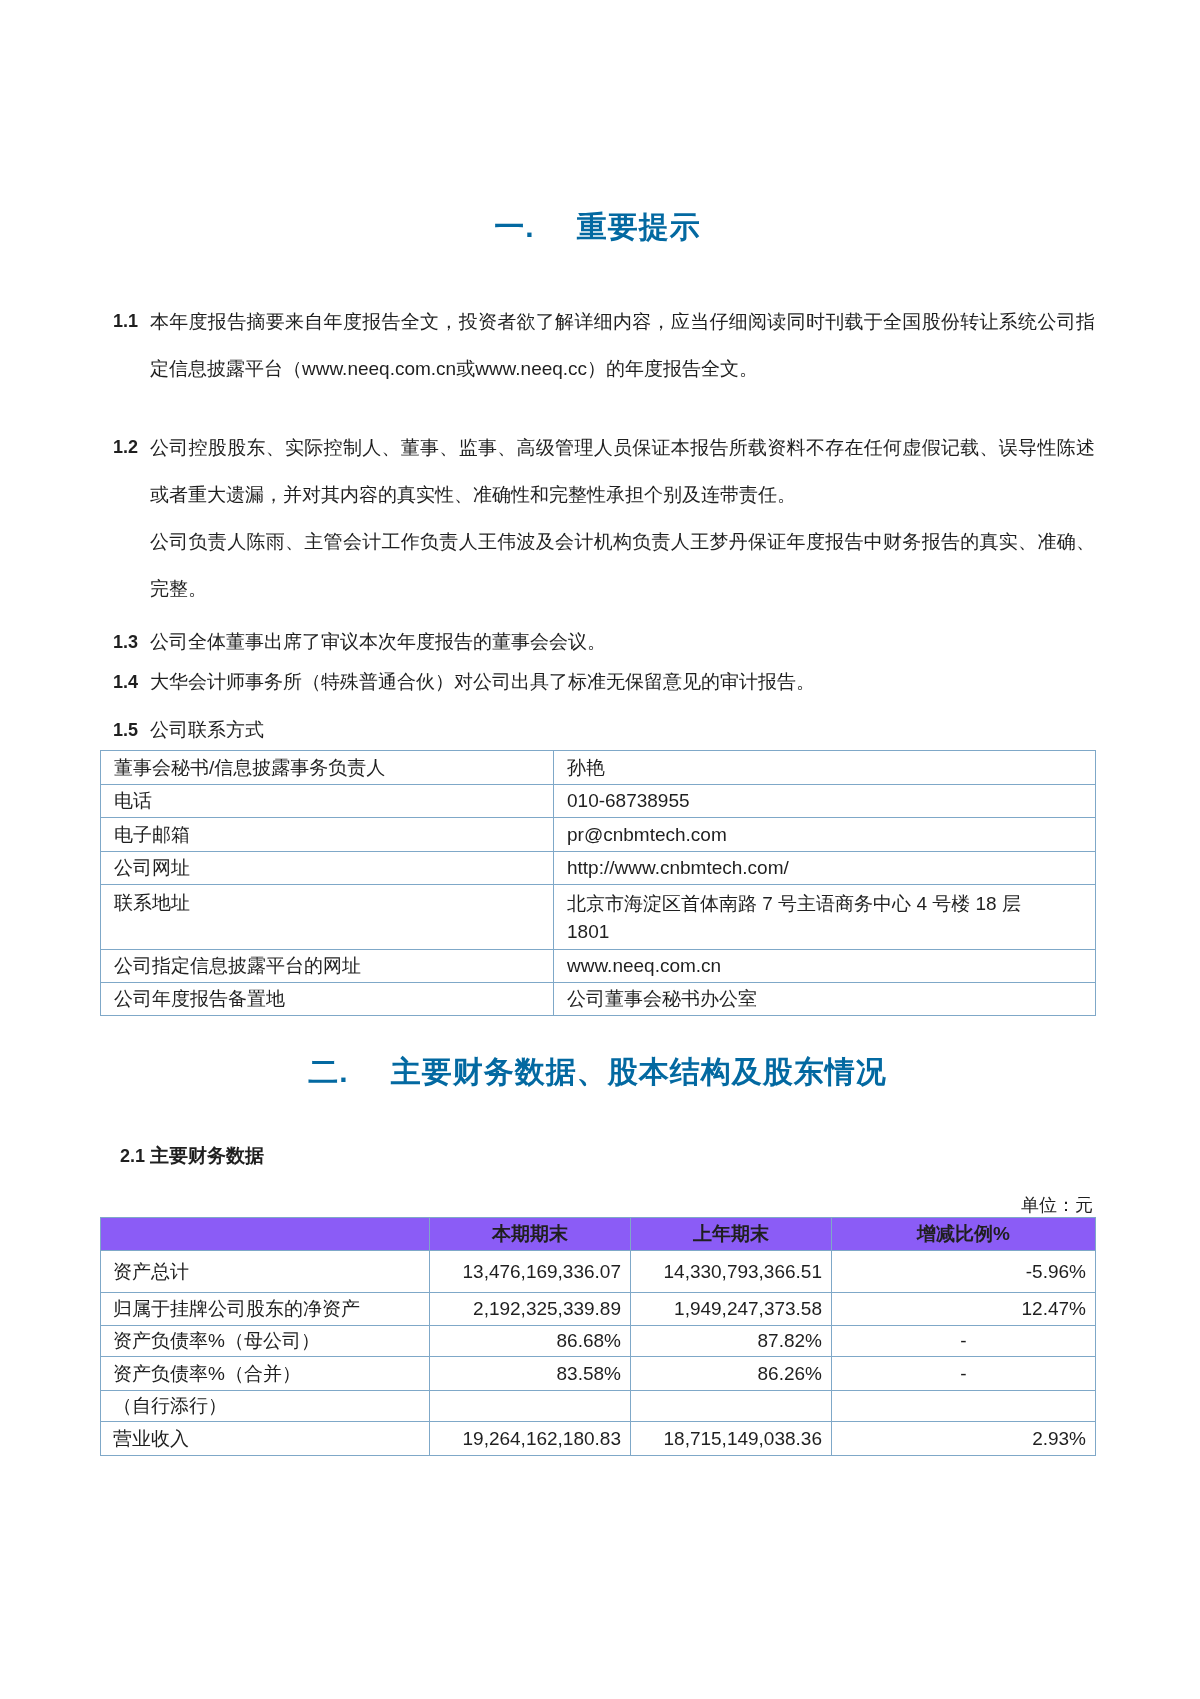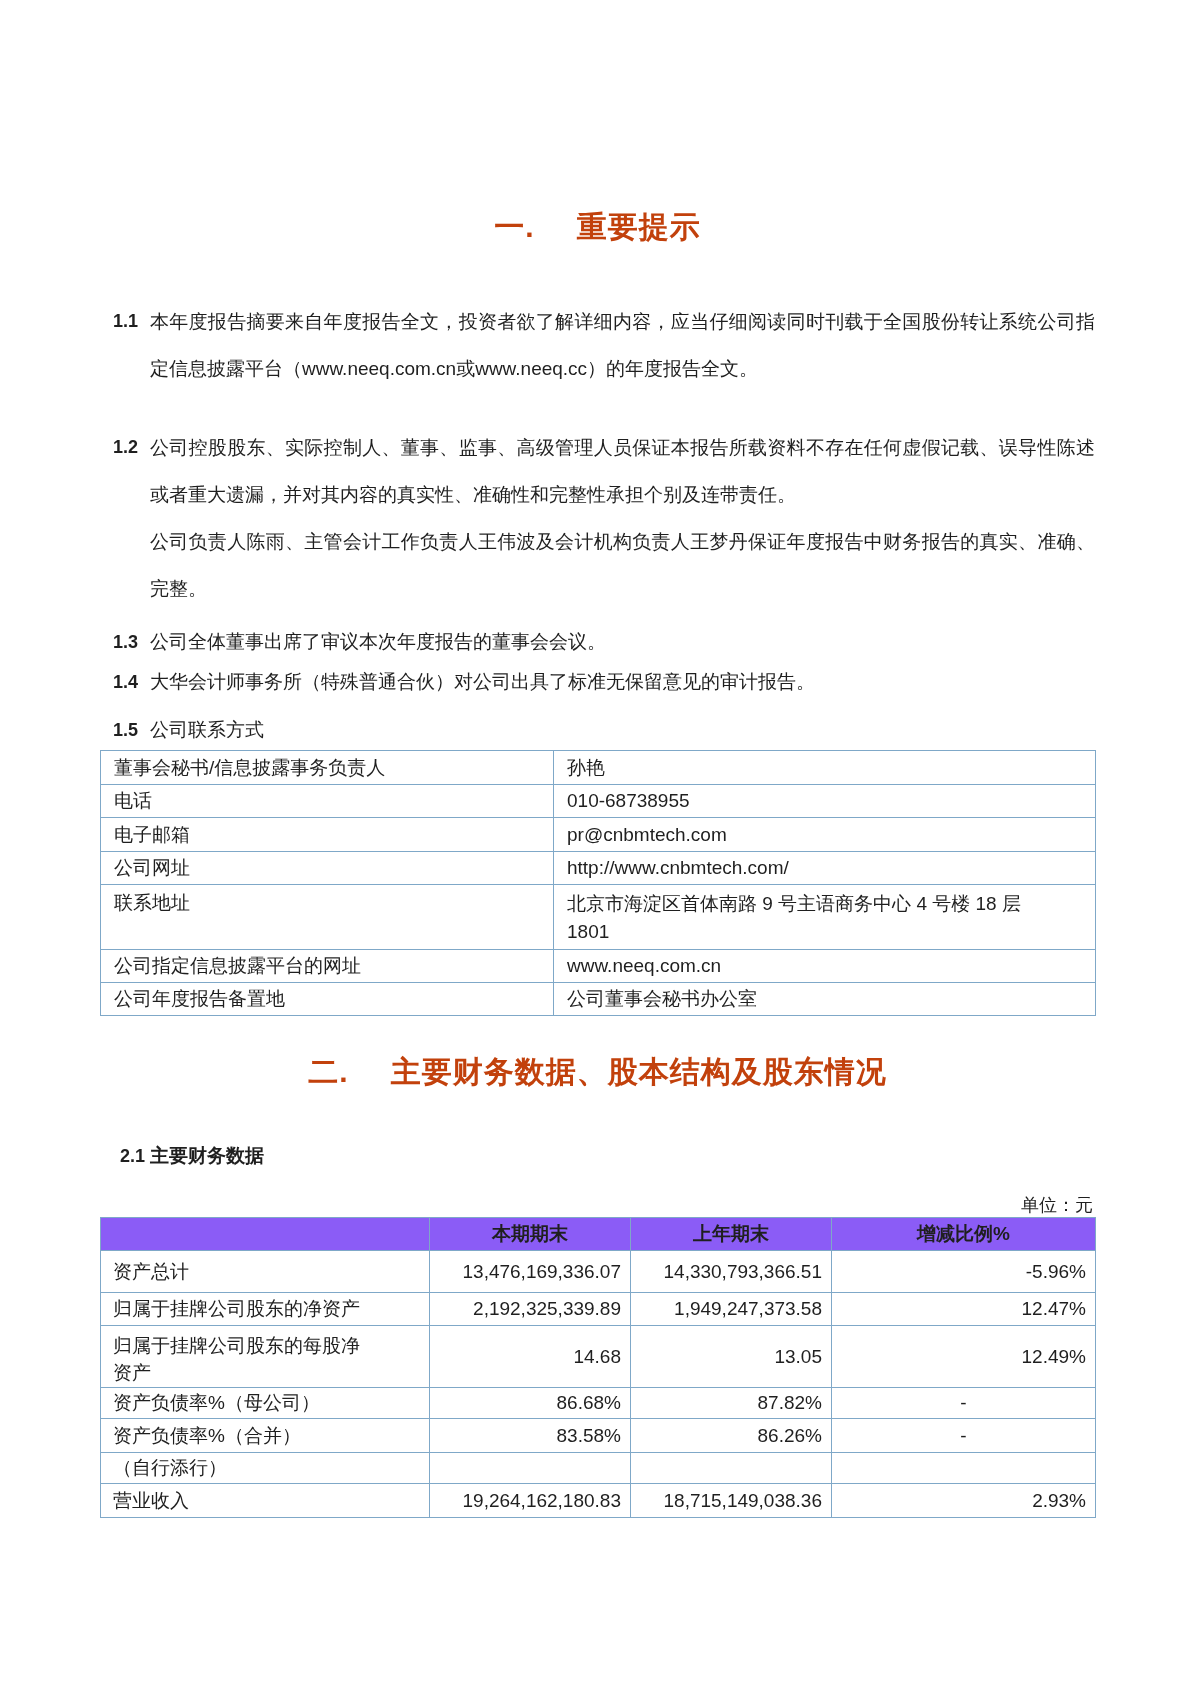--- a/index.html
+++ b/index.html
@@ -18,21 +18,21 @@
     position: absolute;
     left: 100px;
     top: 0;
     width: 995px;
   }
   
   .main-title {
     margin: 0;
     font-size: 30px;
     font-weight: bold;
-    color: #c2410c;
+    color: #0369a1;
     text-align: center;
     height: 44px;
     line-height: 44px;
     letter-spacing: 1px;
   }
   .main-title .tnum { margin-right: 42px; }
   .title-1 { padding-top: 205px; }
   .title-2 { margin-top: 34px; }
 
   
@@ -151,21 +151,21 @@
       <td>电子邮箱</td>
       <td>pr@cnbmtech.com</td>
     </tr>
     <tr style="height:33px">
       <td>公司网址</td>
       <td>http://www.cnbmtech.com/</td>
     </tr>
     <tr style="height:59px" class="row-addr">
       <td>联系地址</td>
       <td>
-        <div class="val-line">北京市海淀区首体南路 9 号主语商务中心 4 号楼 18 层</div>
+        <div class="val-line">北京市海淀区首体南路 7 号主语商务中心 4 号楼 18 层</div>
         <div class="val-line">1801</div>
       </td>
     </tr>
     <tr style="height:32px">
       <td>公司指定信息披露平台的网址</td>
       <td>www.neeq.com.cn</td>
     </tr>
     <tr style="height:33px">
       <td>公司年度报告备置地</td>
       <td>公司董事会秘书办公室</td>
@@ -198,26 +198,20 @@
       <td class="num">13,476,169,336.07</td>
       <td class="num">14,330,793,366.51</td>
       <td class="num">-5.96%</td>
     </tr>
     <tr style="height:33px">
       <td class="lbl">归属于挂牌公司股东的净资产</td>
       <td class="num">2,192,325,339.89</td>
       <td class="num">1,949,247,373.58</td>
       <td class="num">12.47%</td>
     </tr>
-    <tr style="height:62px">
-      <td class="lbl wrap-lbl">归属于挂牌公司股东的每股净资产</td>
-      <td class="num">14.68</td>
-      <td class="num">13.05</td>
-      <td class="num">12.49%</td>
-    </tr>
     <tr style="height:31px">
       <td class="lbl">资产负债率%（母公司）</td>
       <td class="num">86.68%</td>
       <td class="num">87.82%</td>
       <td class="ctr">-</td>
     </tr>
     <tr style="height:34px">
       <td class="lbl">资产负债率%（合并）</td>
       <td class="num">83.58%</td>
       <td class="num">86.26%</td>

